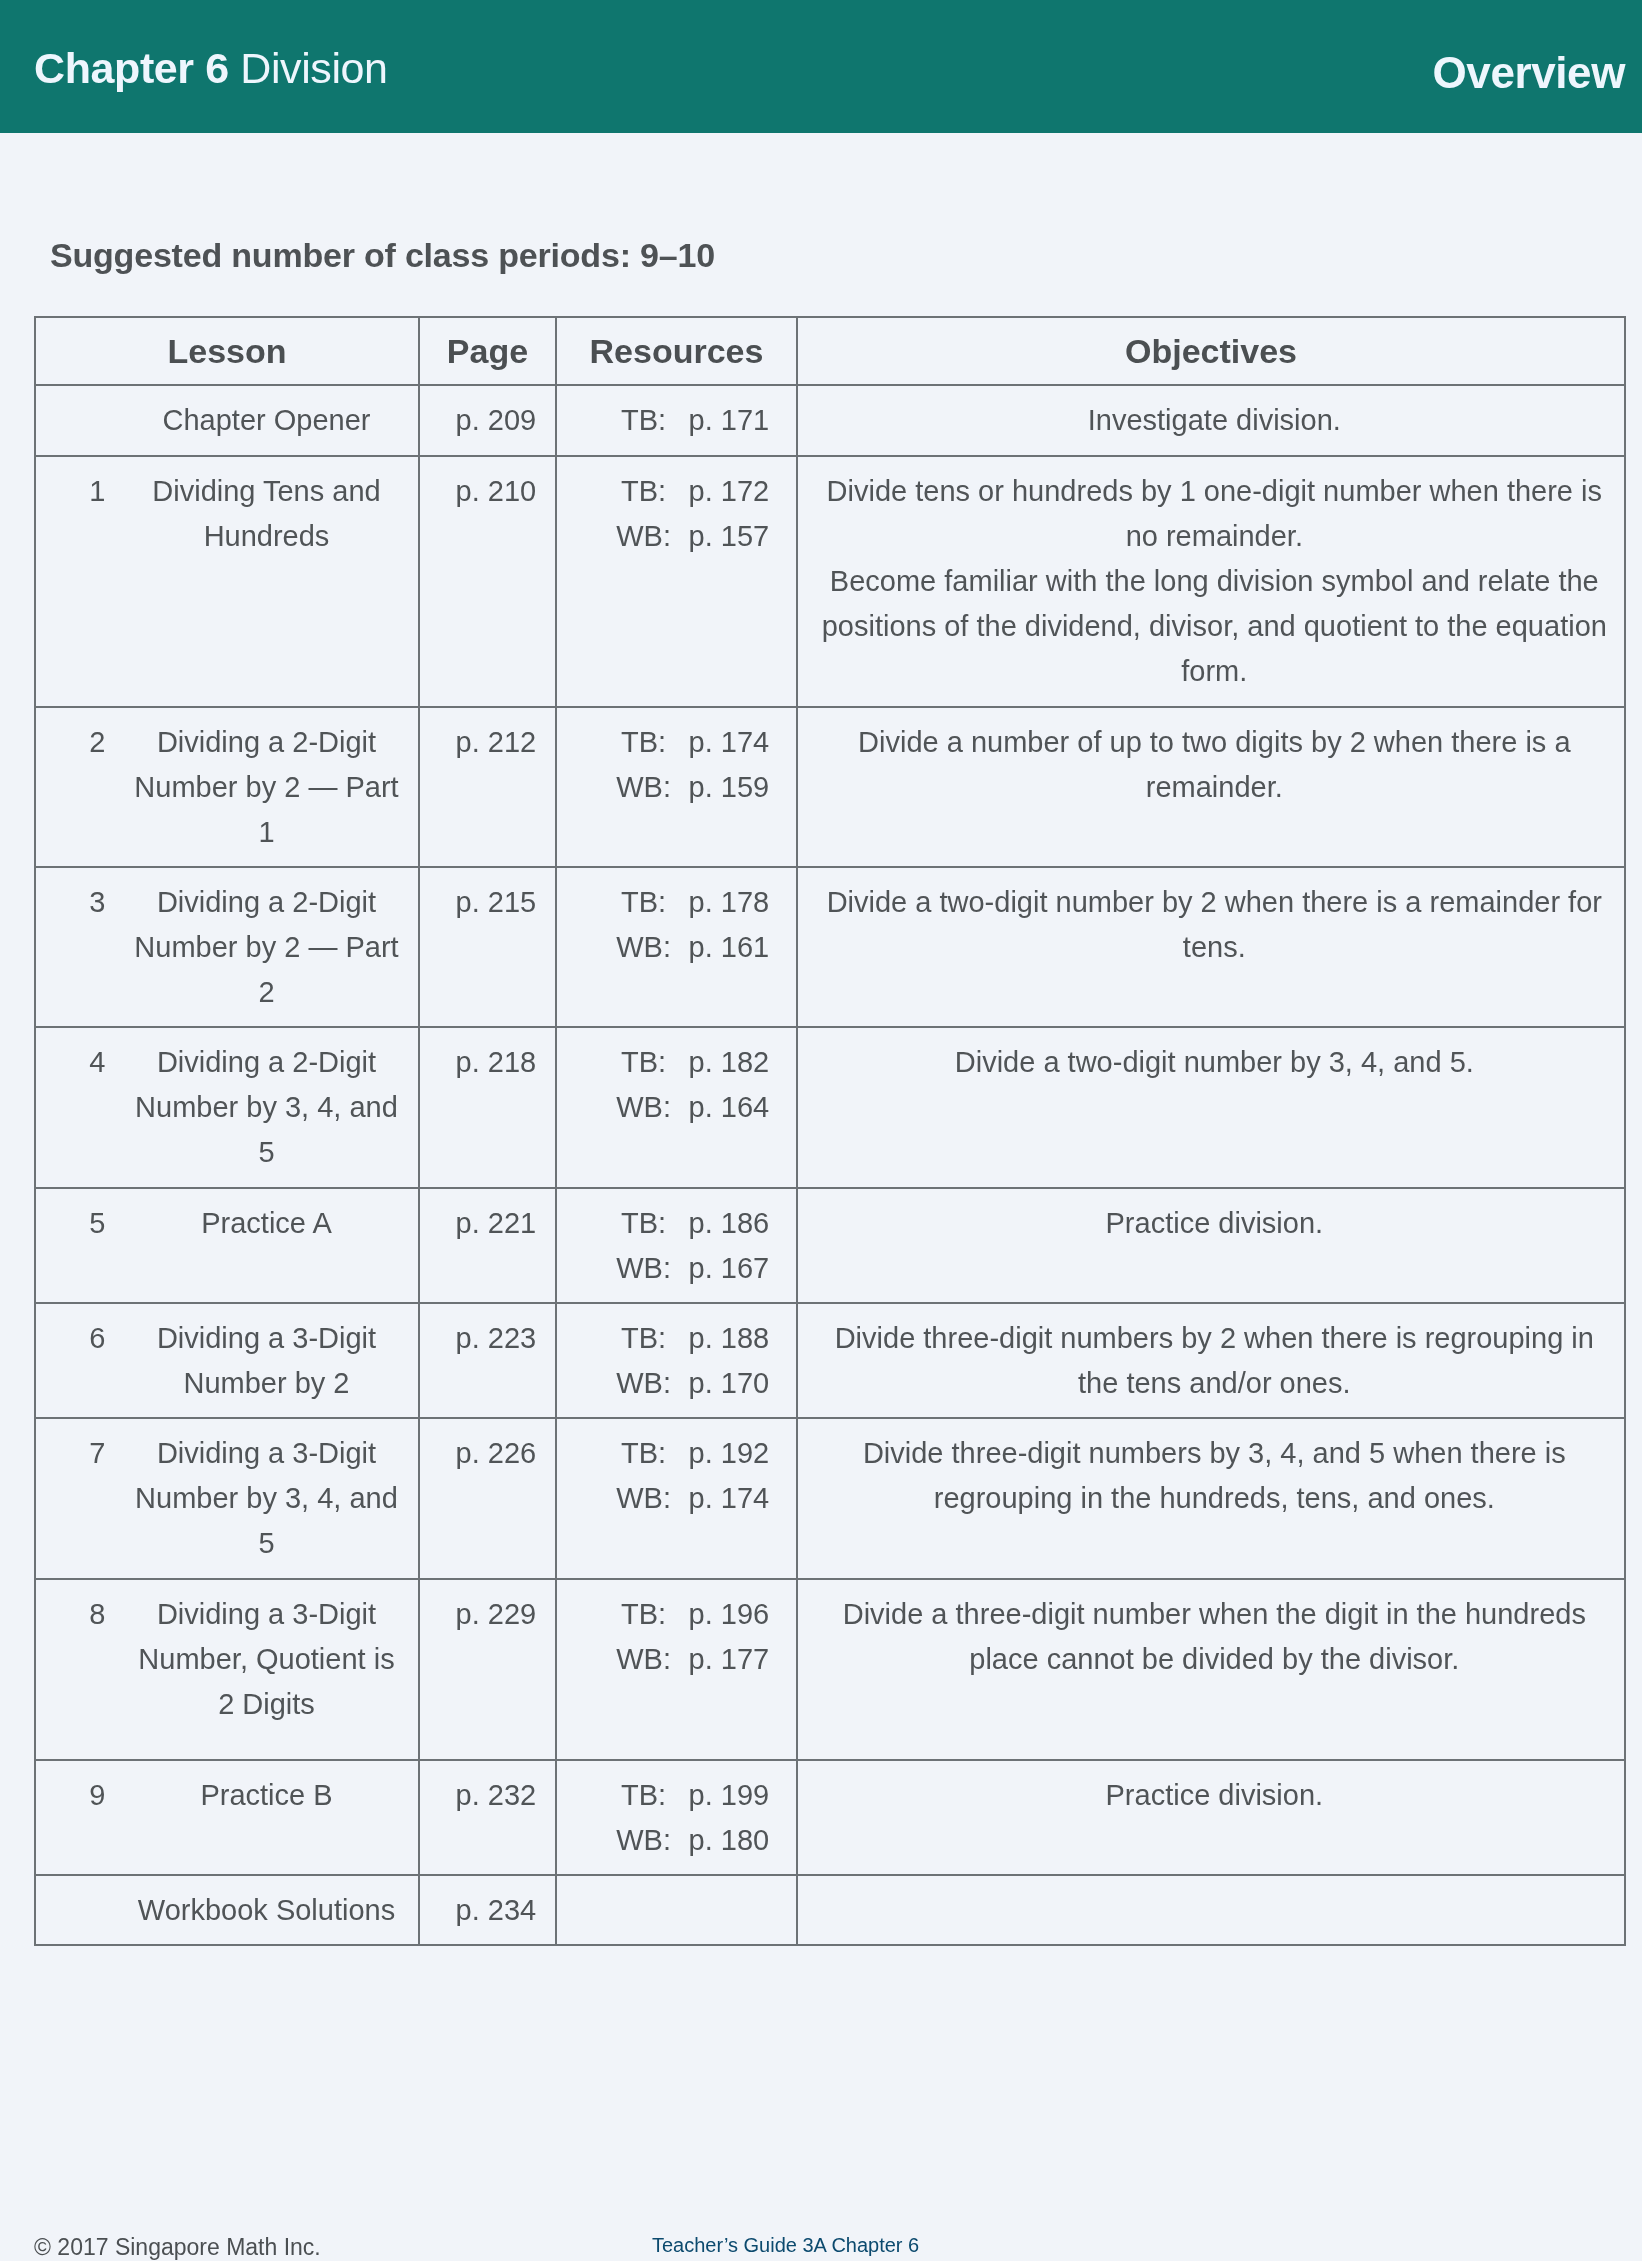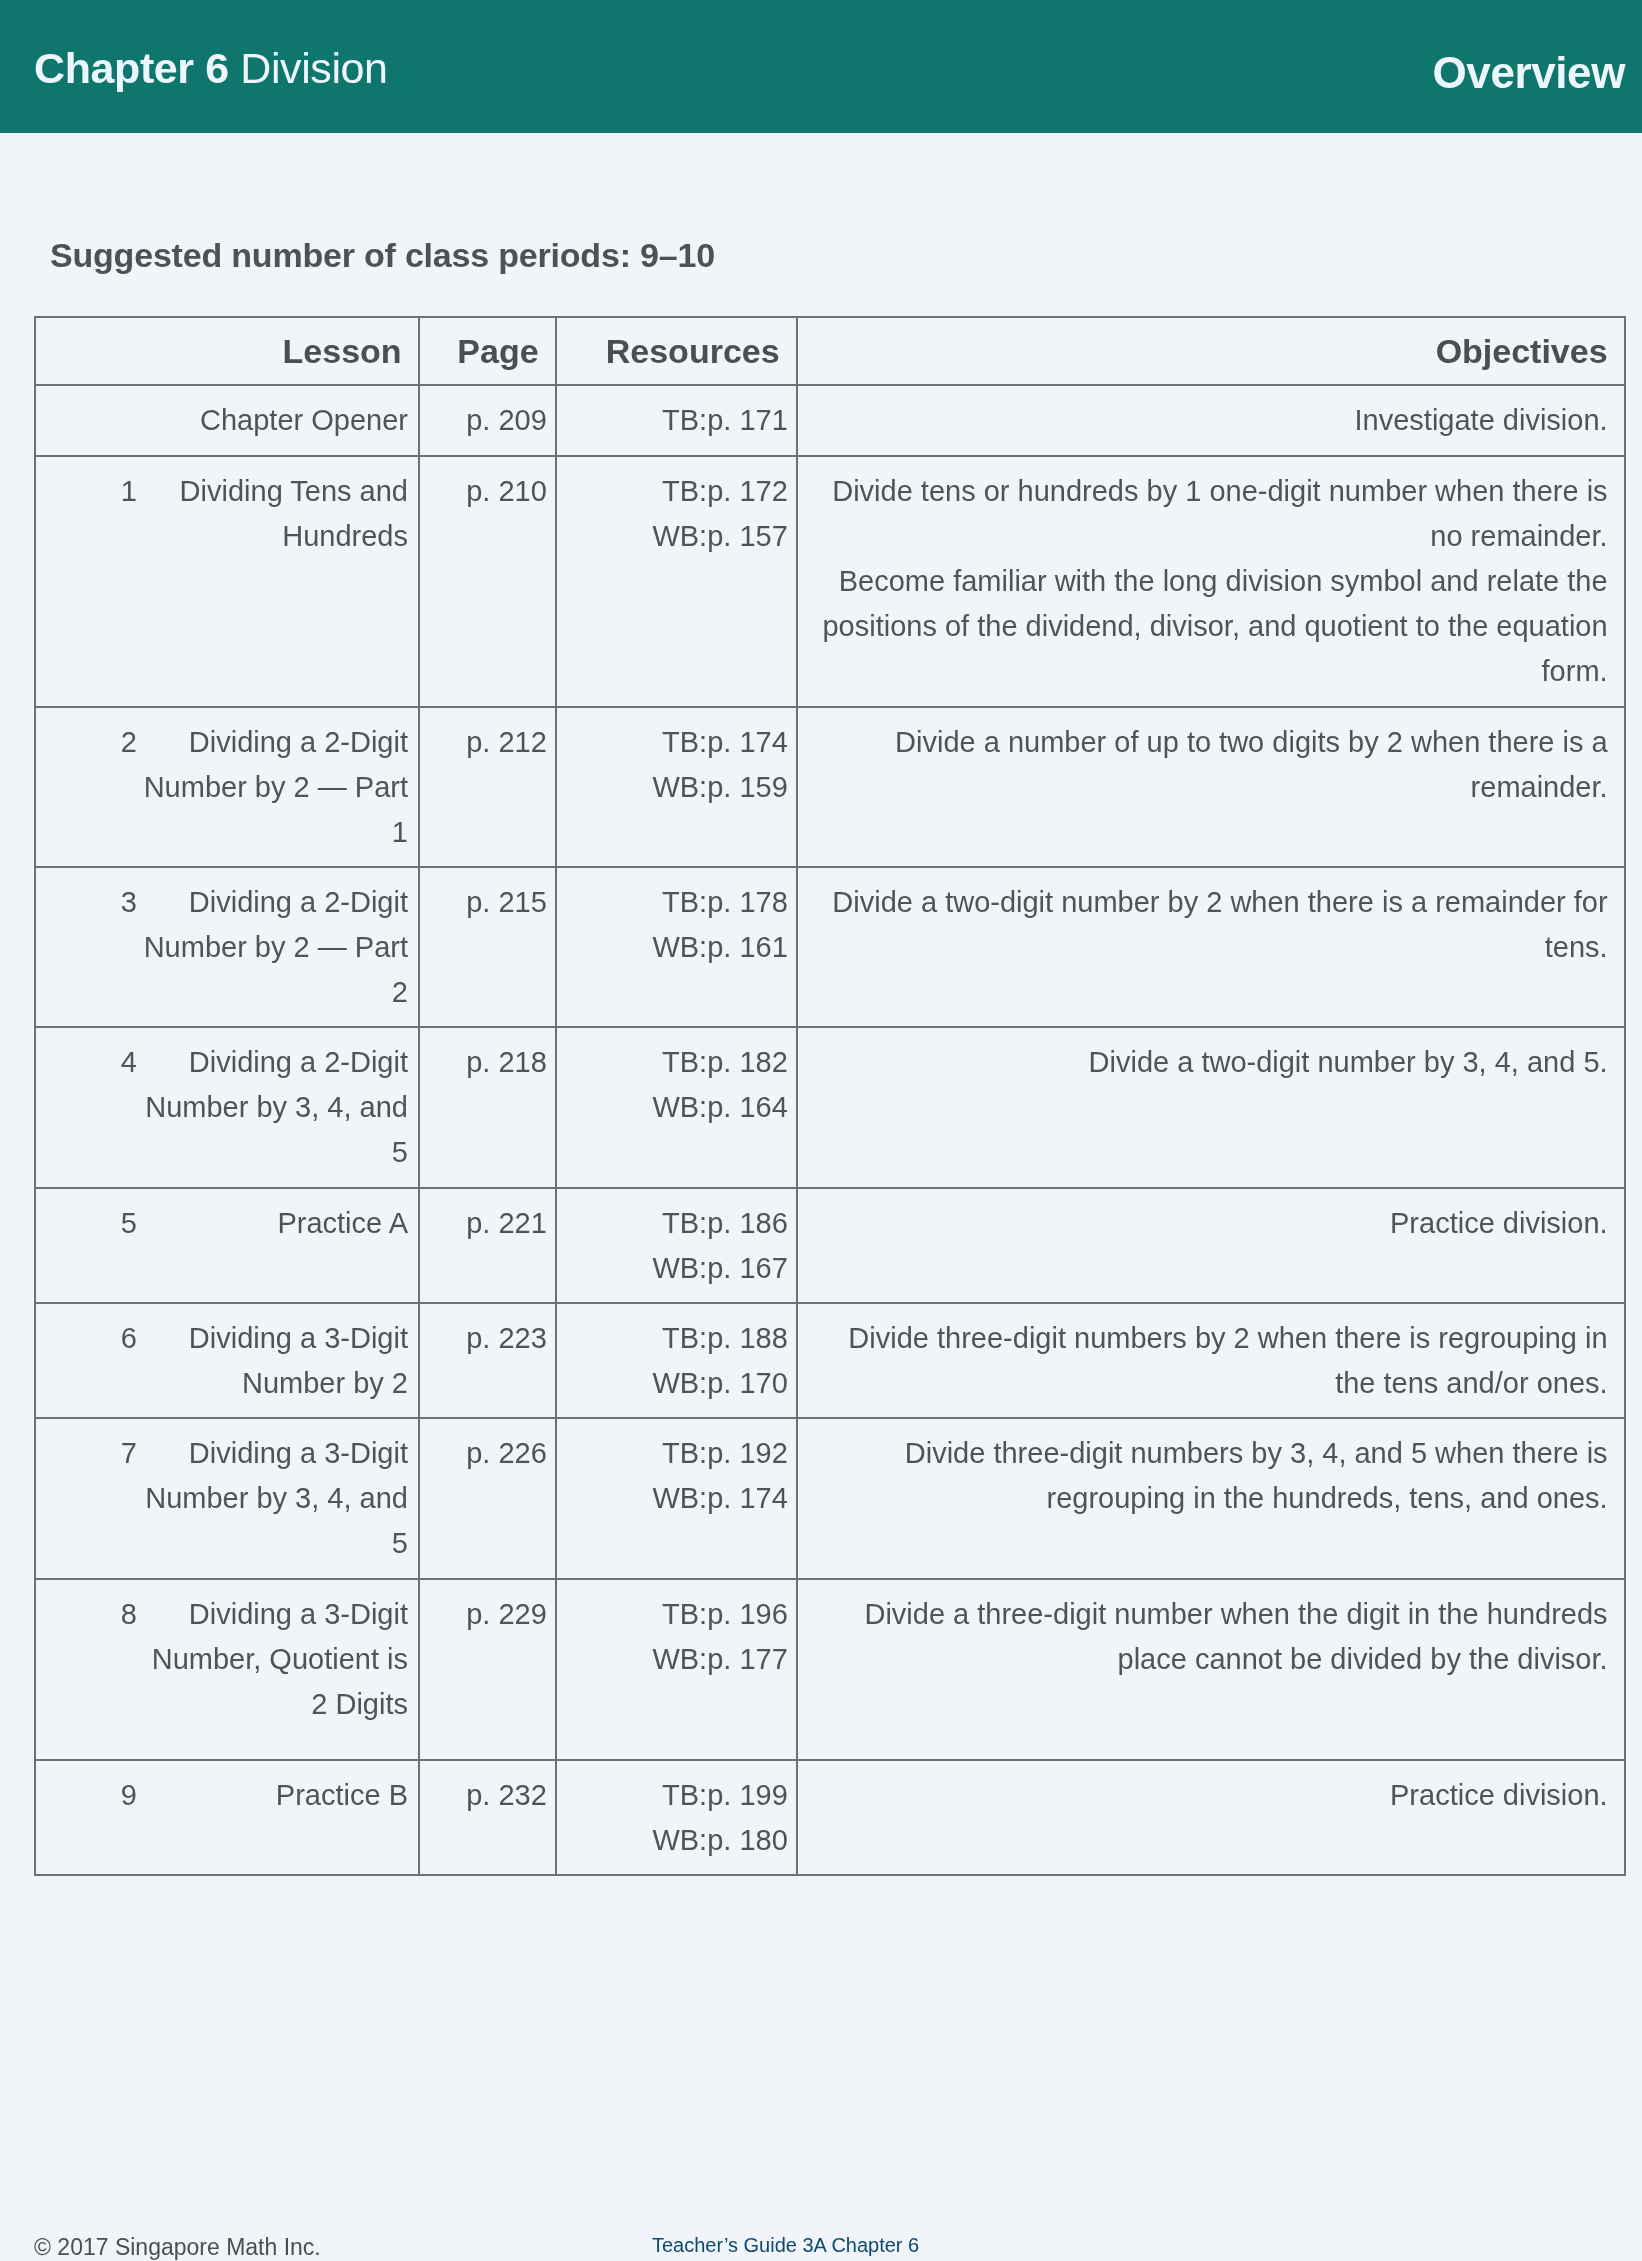--- a/index.html
+++ b/index.html
@@ -35,21 +35,21 @@
   table.overview {
     position: absolute; left: 34px; top: 316px;
     width: 1592px;
     border-collapse: collapse;
     font-size: 29px;
     color: #505457;
   }
   table.overview th, table.overview td {
     border: 2.1px solid #6d7276;
     vertical-align: top;
-    text-align: right;
+    text-align: center;
     line-height: 45px;
   }
   table.overview th {
     font-size: 34px; font-weight: bold; color: #4b4f52;
     height: 66px; vertical-align: middle; padding: 0 16.4px;
   }
   col.c-lesson { width: 384px; }
   col.c-page { width: 137px; }
   col.c-res { width: 241px; }
   col.c-obj { width: auto; }
@@ -203,18 +203,24 @@
         <td class="lesson"><span class="lnum">9</span><span class="lname">Practice B</span></td>
         <td class="page">p. 232</td>
         <td class="res">
           <span class="rline"><span class="rlabel">TB:</span><span>p. 199</span></span>
           <span class="rline"><span class="rlabel">WB:</span><span>p. 180</span></span>
         </td>
         <td class="obj">
           <span class="oline">Practice division.</span>
         </td>
       </tr>
+      <tr style="height: 67px;">
+        <td class="lesson"><span class="lnum"></span><span class="lname">Workbook Solutions</span></td>
+        <td class="page">p. 234</td>
+        <td class="res"></td>
+        <td class="obj"></td>
+      </tr>
     </tbody>
 </table>
 
 <div class="footer-left">© 2017 Singapore Math Inc.</div>
 <div class="footer-center">Teacher’s Guide 3A  Chapter 6</div>
 
 
 </body></html>

